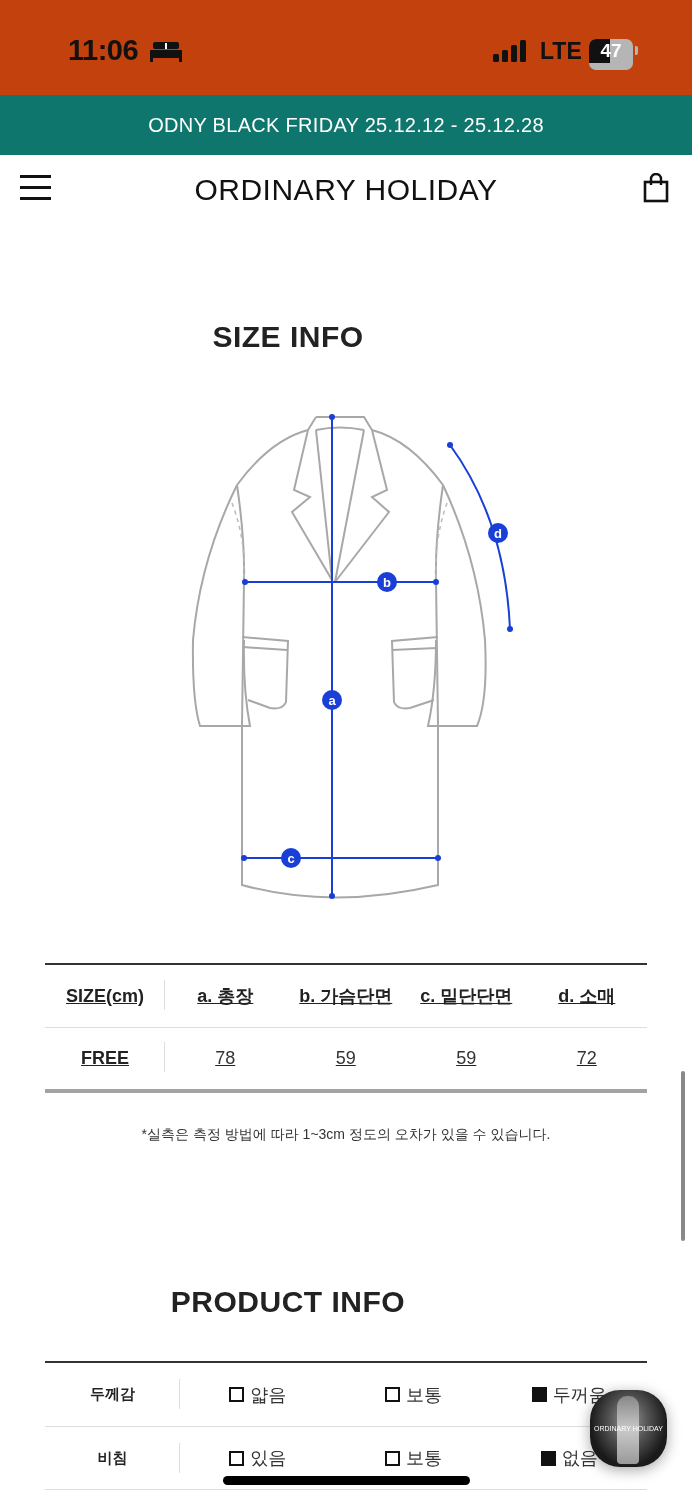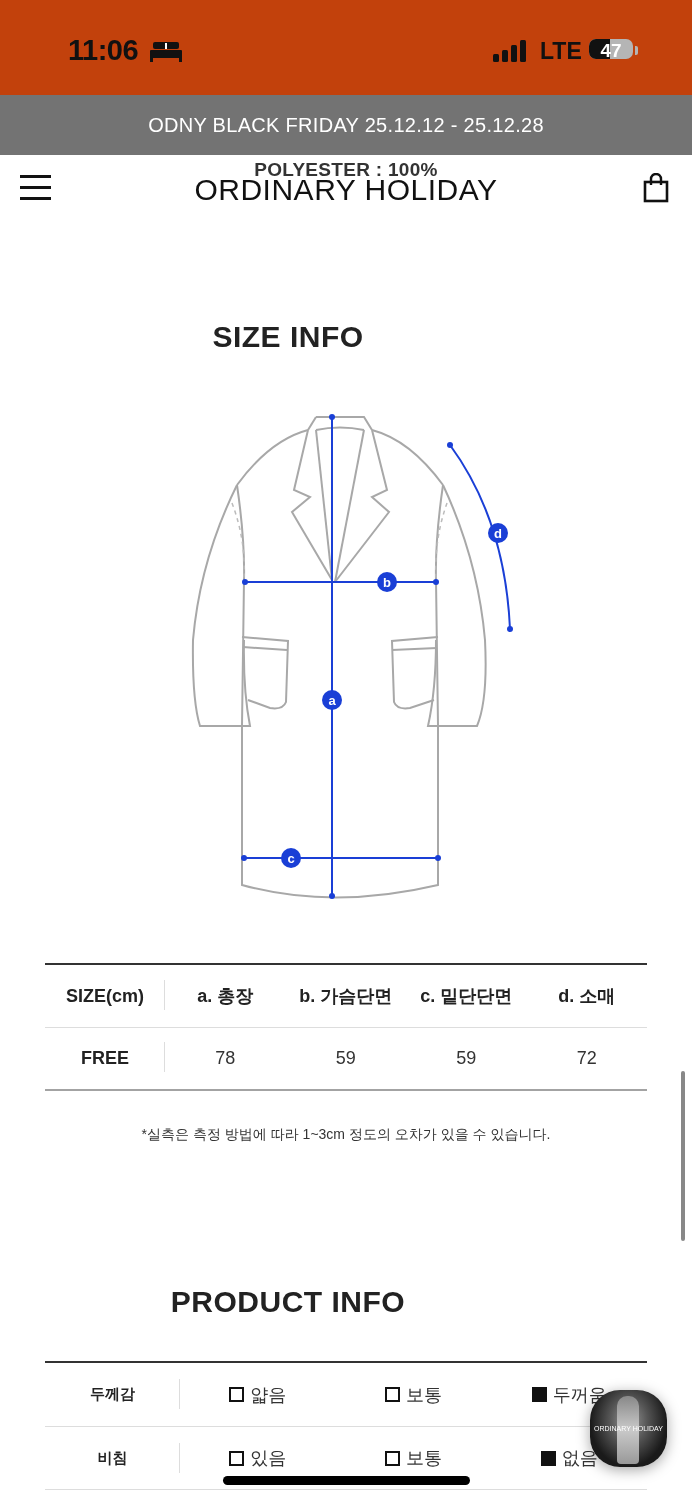--- a/index.html
+++ b/index.html
@@ -5,43 +5,43 @@
   * { box-sizing: border-box; margin: 0; padding: 0; }
   html, body { width: 692px; height: 1500px; overflow: hidden; background: #fff; }
   body { font-family: "Liberation Sans", "DejaVu Sans", sans-serif; color: #222; position: relative; }
 
   
   .status-bar { position: absolute; top: 0; left: 0; width: 692px; height: 95px; background: #c2410c; }
   .status-time { position: absolute; left: 68px; top: 34px; font-size: 29px; font-weight: 700; color: #111; letter-spacing: -0.5px; }
   .status-sleep { position: absolute; left: 150px; top: 42px; width: 32px; height: 20px; }
   .signal { position: absolute; left: 493px; top: 40px; width: 36px; height: 22px; }
   .lte { position: absolute; left: 540px; top: 38px; font-size: 23px; font-weight: 700; color: #111; }
-  .battery { position: absolute; left: 589px; top: 39px; width: 44px; height: 20px; border-radius: 7px; background: #b5b5b5; overflow: hidden; }
+  .battery { position: absolute; left: 589px; top: 39px; width: 44px; height: 31px; border-radius: 7px; background: #b5b5b5; overflow: hidden; }
   .battery-fill { position: absolute; left: 0; top: 0; width: 21px; height: 24px; background: #111; }
   .battery-text { position: absolute; left: 0; top: 0; width: 44px; height: 24px; text-align: center; line-height: 24px; font-size: 19px; font-weight: 700; color: #fff; }
   .battery-tip { position: absolute; left: 635px; top: 46px; width: 3px; height: 9px; background: #b5b5b5; border-radius: 0 2px 2px 0; }
 
   
-  .promo { position: absolute; top: 95px; left: 0; width: 692px; height: 76px; background: #737373; color: #fff; text-align: center; line-height: 60px; font-size: 20px; letter-spacing: 0.3px; }
+  .promo { position: absolute; top: 95px; left: 0; width: 692px; height: 76px; background: #0f766e; color: #fff; text-align: center; line-height: 60px; font-size: 20px; letter-spacing: 0.3px; }
 
   
   .header { position: absolute; top: 155px; left: 0; width: 692px; height: 65px; background: #fff; }
   .menu-btn { position: absolute; left: 20px; top: 20px; width: 32px; height: 28px; cursor: pointer; }
   .menu-btn span { display: block; width: 31px; height: 3px; background: #111; margin-bottom: 8px; }
   .brand { position: absolute; left: 0; top: 18px; width: 692px; text-align: center; font-size: 30px; letter-spacing: 0.5px; color: #111; }
   .overlay-text { position: absolute; left: 0; top: 4px; width: 692px; text-align: center; font-size: 19px; font-weight: 700; color: #333; letter-spacing: 0.3px; }
   .cart-btn { position: absolute; left: 643px; top: 18px; width: 26px; height: 30px; cursor: pointer; }
 
   
   .section-title { position: absolute; left: 0; width: 576px; text-align: center; font-size: 30px; font-weight: 700; color: #222; letter-spacing: 0.5px; }
   .size-title { top: 320px; }
   .diagram { position: absolute; left: 180px; top: 400px; width: 350px; height: 510px; }
 
   .table { position: absolute; left: 45px; width: 602px; }
-  .size-table { top: 963px; border-top: 2px solid #333; border-bottom: 2px solid #a3a3a3; }
+  .size-table { top: 963px; border-top: 2px solid #333; border-bottom: 4px solid #a3a3a3; text-decoration: underline; }
   .trow { display: flex; height: 62px; align-items: center; position: relative; }
   .trow + .trow { border-top: 1px solid #ddd; }
   .cell { flex: 1; text-align: center; font-size: 18px; color: #333; position: relative; }
   .cell.head { font-weight: 700; color: #222; }
   .cell.first { flex: 0 0 120px; font-weight: 700; color: #222; }
   .cell.first::after { content: ""; position: absolute; right: 0; top: -6px; height: 30px; width: 1px; background: #ddd; }
 
   .note { position: absolute; top: 1126px; left: 0; width: 692px; text-align: center; font-size: 14px; color: #333; }
 
   .product-title { top: 1285px; }
@@ -92,21 +92,20 @@
 
 <div class="promo">ODNY BLACK FRIDAY 25.12.12 - 25.12.28</div>
 
 <div class="header">
   <div class="menu-btn">
     <span></span>
     <span></span>
     <span></span>
   </div>
   <div class="brand">ORDINARY HOLIDAY</div>
-  <div class="overlay-text">POLYESTER : 100%</div>
   <svg class="cart-btn" viewBox="0 0 26 30">
     <rect x="2" y="9" width="22" height="19" fill="none" stroke="#111" stroke-width="2.6"></rect>
     <path d="M8 12 V6 a5 5 0 0 1 10 0 V12" fill="none" stroke="#111" stroke-width="2.4"></path>
   </svg>
 </div>
 
 <div class="section-title size-title">SIZE INFO</div>
 
 <svg class="diagram" viewBox="180 400 350 510">
   <g fill="none" stroke="#a8a8a8" stroke-width="2">

